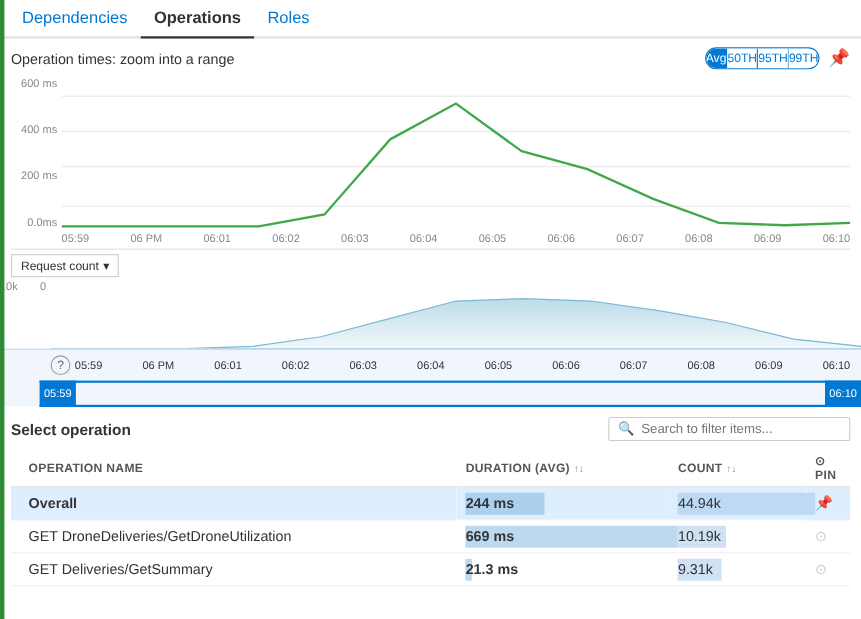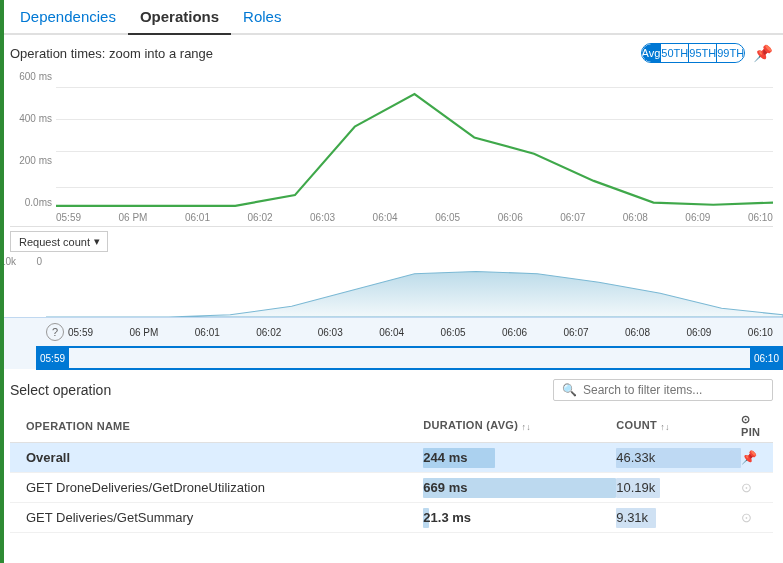--- a/index.html
+++ b/index.html
@@ -265,21 +265,21 @@
       padding: 10px 10px 0 10px;
     }
     .ops-header {
       display: flex;
       align-items: center;
       justify-content: space-between;
       margin-bottom: 8px;
     }
     .ops-title {
       font-size: 14px;
-      font-weight: 400;
+      font-weight: 700;
       color: #333;
     }
     .search-box {
       display: flex;
       align-items: center;
       border: 1px solid #ccc;
       border-radius: 2px;
       padding: 3px 8px;
       width: 220px;
       background: #fff;
@@ -526,21 +526,21 @@
         <td class="indicator-cell">
           <div style="width:4px;height:100%;background:#2e8b34;position:absolute;top:0;left:0;"></div>
         </td>
         <td style="font-weight:600;">Overall</td>
         <td class="duration-bar-cell">
           <div class="duration-bar" style="width:37%;"></div>
           <span class="duration-text">244 ms</span>
         </td>
         <td class="count-bar-cell">
           <div class="count-bar" style="width:100%;"></div>
-          <span class="count-text">46.33k</span>
+          <span class="count-text">44.94k</span>
         </td>
         <td class="pin-col">📌</td>
       </tr>
 
       <tr>
         <td class="indicator-cell"></td>
         <td>GET DroneDeliveries/GetDroneUtilization</td>
         <td class="duration-bar-cell">
           <div class="duration-bar" style="width:100%;"></div>
           <span class="duration-text">669 ms</span>

